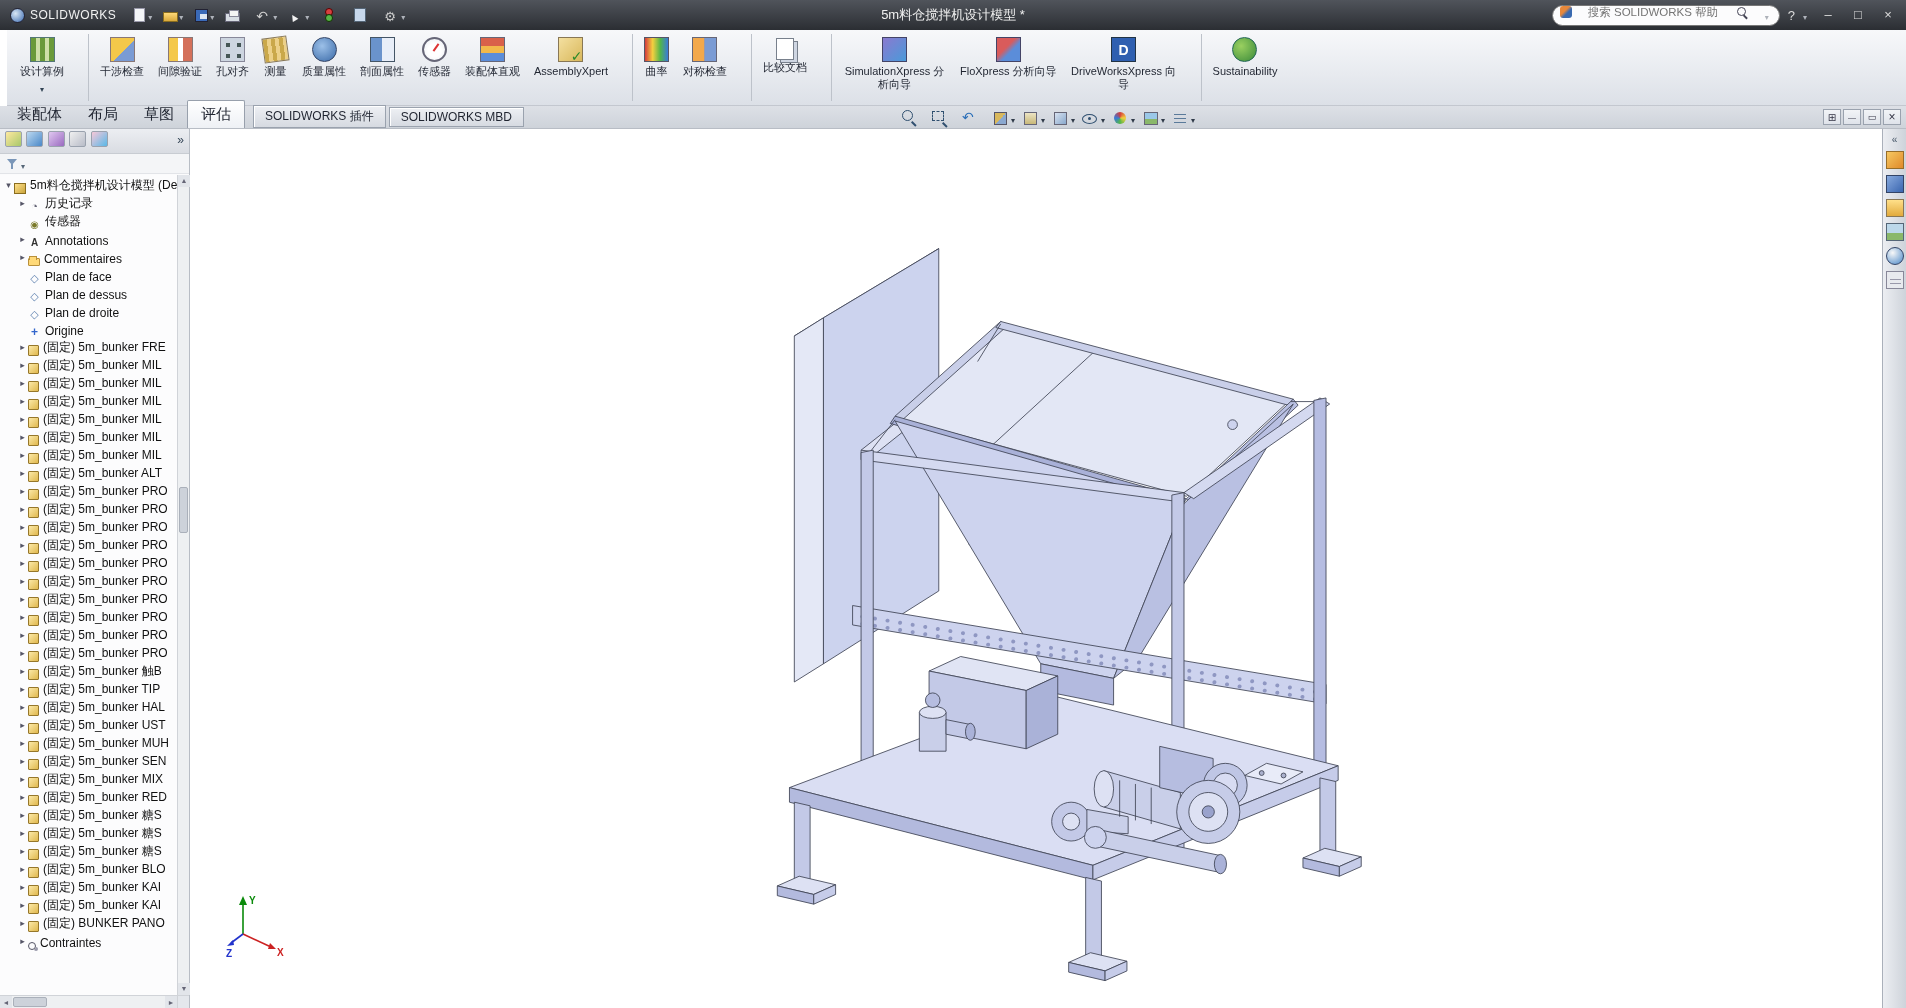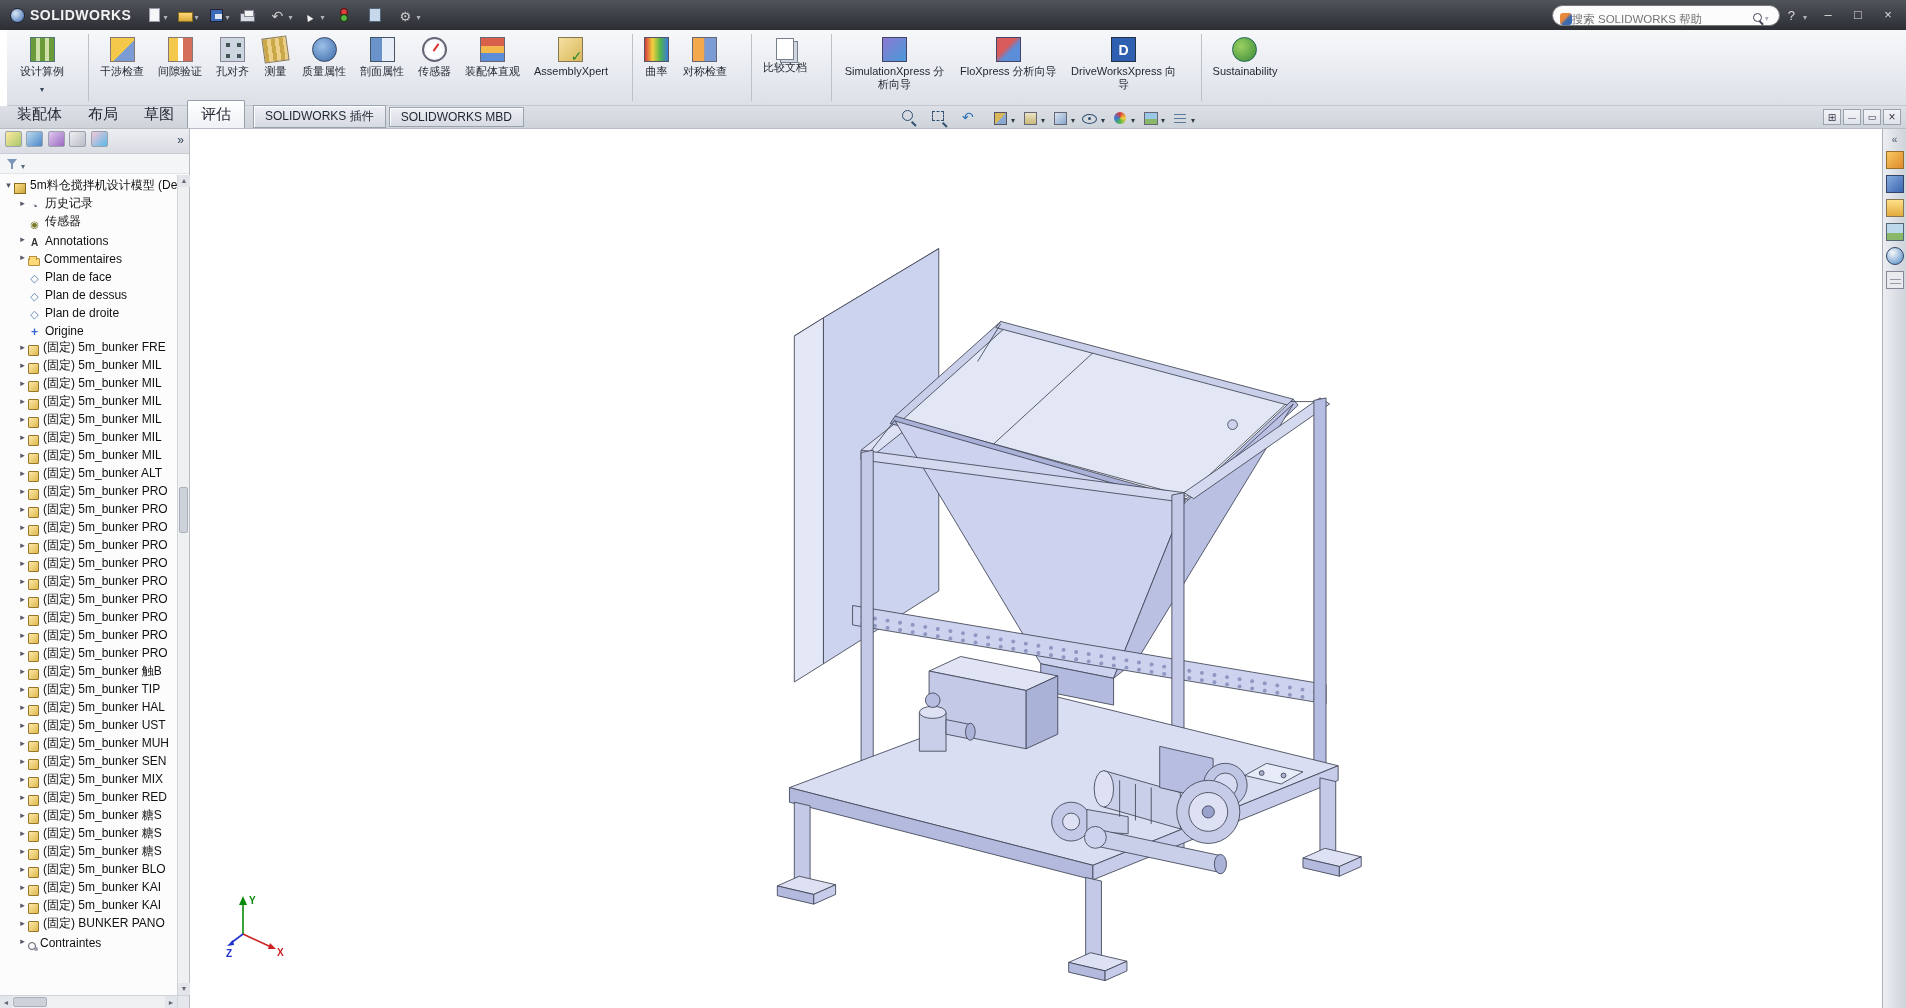--- a/index.html
+++ b/index.html
@@ -3,41 +3,41 @@
 <meta charset="utf-8">
 <style>
   *{box-sizing:border-box;margin:0;padding:0}
   body{margin:0;background:#666;font-family:"Liberation Sans","DejaVu Sans",sans-serif}
   .app{position:relative;width:1906px;height:1008px;background:#fff;overflow:hidden;user-select:none}
 
   
   .titlebar{position:absolute;top:0;left:0;right:0;height:30px;background:linear-gradient(#50545b,#2b2e33);display:flex;align-items:center;color:#e8e8e8;z-index:40}
   .logo{display:flex;align-items:center;gap:5px;padding:0 16px 0 10px}
   .ds-logo-icon{width:15px;height:15px;border-radius:50%;background:radial-gradient(circle at 35% 35%,#d8e6f4,#3a6ab0);border:1px solid #223}
-  .logo-text{font-size:14px;font-weight:bold;letter-spacing:.5px;color:#f2f2f2}
+  .logo-text{font-size:12px;font-weight:normal;letter-spacing:.5px;color:#f2f2f2}
   .qtools{display:flex;align-items:center;gap:8px;z-index:2}
   .qt{display:inline-flex;align-items:center;gap:1px;height:22px}
   .qti{position:relative;display:inline-block;width:16px;height:16px}
   .new-doc-icon{width:11px;height:14px;margin:1px 2px;background:#f4f6f8;border:1px solid #99a}
   .open-icon{width:15px;height:10px;margin-top:4px;background:linear-gradient(180deg,#ffd978,#d9a93c);border:1px solid #8a6d1f}
   .save-icon{width:13px;height:13px;margin:1px;background:#3a6ab8;border:1px solid #223}
   .save-icon::after{content:"";position:absolute;left:4px;bottom:2px;width:7px;height:5px;background:#dce6f2}
   .print-icon{width:15px;height:9px;margin-top:5px;background:#d8dde4;border:1px solid #667}
   .print-icon::before{content:"";position:absolute;top:-4px;left:3px;width:8px;height:5px;background:#f4f4f4;border:1px solid #889}
   .undo-icon::before{content:"↶";color:#cfcfcf;font-size:14px;line-height:16px}
   .select-icon::before{content:"▲";color:#f2f2f2;font-size:11px;display:inline-block;transform:rotate(-32deg);line-height:16px}
   .rebuild-icon::before{content:"";position:absolute;top:1px;left:5px;width:6px;height:6px;border-radius:50%;background:#d84040;border:1px solid #500}
   .rebuild-icon::after{content:"";position:absolute;bottom:1px;left:5px;width:6px;height:6px;border-radius:50%;background:#57b447;border:1px solid #130}
   .file-props-icon{width:12px;height:14px;margin:1px 2px;background:#c8d8ec;border:1px solid #567}
   .options-icon::before{content:"⚙";color:#ccc;font-size:13px;line-height:16px}
   .qta{width:7px}
   .qta.arr::after{content:"▾";font-size:8px;color:#aeb2ba}
   .wtitle{position:absolute;left:0;right:0;text-align:center;font-size:13px;color:#f0f0f0;pointer-events:none}
   .tright{margin-left:auto;display:flex;align-items:center;gap:6px;padding-right:6px;z-index:2}
-  .searchbox{width:228px;height:21px;border-radius:11px;background:#fcfcfd;border:1px solid #777;display:flex;align-items:flex-end;padding:0 7px;gap:0}
+  .searchbox{width:228px;height:21px;border-radius:11px;background:#fcfcfd;border:1px solid #777;display:flex;align-items:flex-start;padding:0 7px;gap:16px}
   .sw-mini-icon{width:12px;height:12px;border-radius:3px;background:linear-gradient(135deg,#e8883a 40%,#3a6ab0 60%);flex:none}
   .search-input{flex:1;min-width:0;border:0;outline:0;background:transparent;font-size:11.5px;color:#555;font-family:inherit}
   .mag-icon{width:13px;height:13px;position:relative;flex:none}
   .mag-icon::before{content:"";position:absolute;top:1px;left:1px;width:7px;height:7px;border:1.5px solid #445;border-radius:50%}
   .mag-icon::after{content:"";position:absolute;bottom:1px;right:1px;width:5px;height:1.5px;background:#445;transform:rotate(45deg)}
   .help-btn{font-size:13px;color:#ddd;padding:0 2px}
   .wc{width:24px;text-align:center;font-size:13px;color:#ddd;line-height:30px}
 
   
   .ribbon{position:absolute;top:30px;left:7px;right:0;height:76px;background:linear-gradient(#f7f8fa,#e7eaef 60%,#dce0e7);border-bottom:1px solid #c3c7cf;display:flex;align-items:stretch;padding:4px 6px;z-index:30}
@@ -212,20 +212,21 @@
         <span class="qt">
           <span class="qti file-props-icon"></span>
           <span class="qta"></span>
         </span>
 
         <span class="qt">
           <span class="qti options-icon"></span>
           <span class="qta arr"></span>
         </span>
       </div>
+    <div class="wtitle">5m料仓搅拌机设计模型 *</div>
     <div class="tright">
       <div class="searchbox">
         <span class="sw-mini-icon"></span>
         <input class="search-input" placeholder="搜索 SOLIDWORKS 帮助" style="">
         <span class="mag-icon"></span>
         <span class="qta arr"></span>
       </div>
       <span class="help-btn">?</span>
       <span class="qta arr"></span>
       <span class="wc">–</span>

